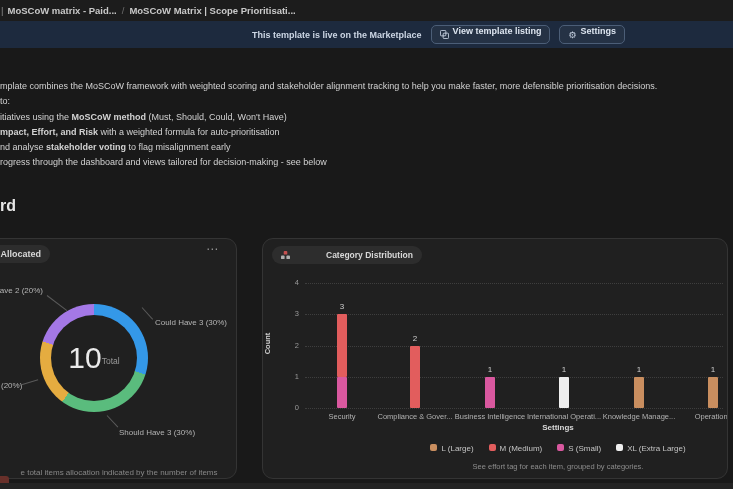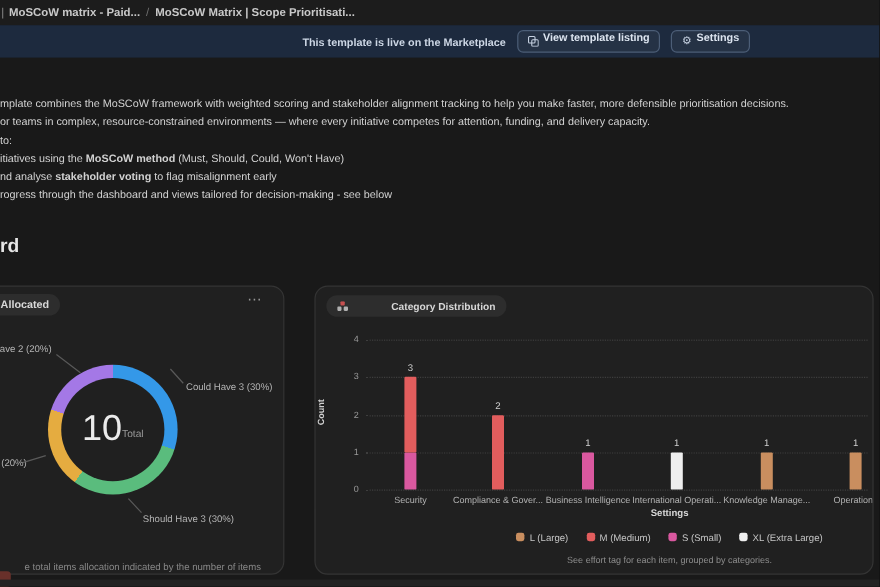--- a/index.html
+++ b/index.html
@@ -106,23 +106,23 @@
       <span>View template listing</span>
     </button>
     <button class="banner-btn">
       <span class="bicon">⚙</span>
       <span>Settings</span>
     </button>
   </div>
 
   <div id="intro">
       <div class="iline"><span>mplate combines the MoSCoW framework with weighted scoring and stakeholder alignment tracking to help you make faster, more defensible prioritisation decisions.</span></div>
-      <div class="iline"><span>or teams in complex, resource-constrained environments — where every initiative competes for attention, funding, and delivery capacity.</span></div>
       <div class="iline"><span>to:</span></div>
       <div class="iline"><span>itiatives using the </span><span style="font-weight: 700;">MoSCoW method</span><span> (Must, Should, Could, Won't Have)</span></div>
+      <div class="iline"><span style="font-weight: 700;">mpact, Effort, and Risk</span><span> with a weighted formula for auto-prioritisation</span></div>
       <div class="iline"><span>nd analyse </span><span style="font-weight: 700;">stakeholder voting</span><span> to flag misalignment early</span></div>
       <div class="iline"><span>rogress through the dashboard and views tailored for decision-making - see below</span></div>
     </div>
   <h2 class="section-heading">rd</h2>
 
   <section class="card card-left">
     <div class="pill pill-left">
       <span>age Allocated</span>
     </div>
     <div class="more-menu">⋯</div>

